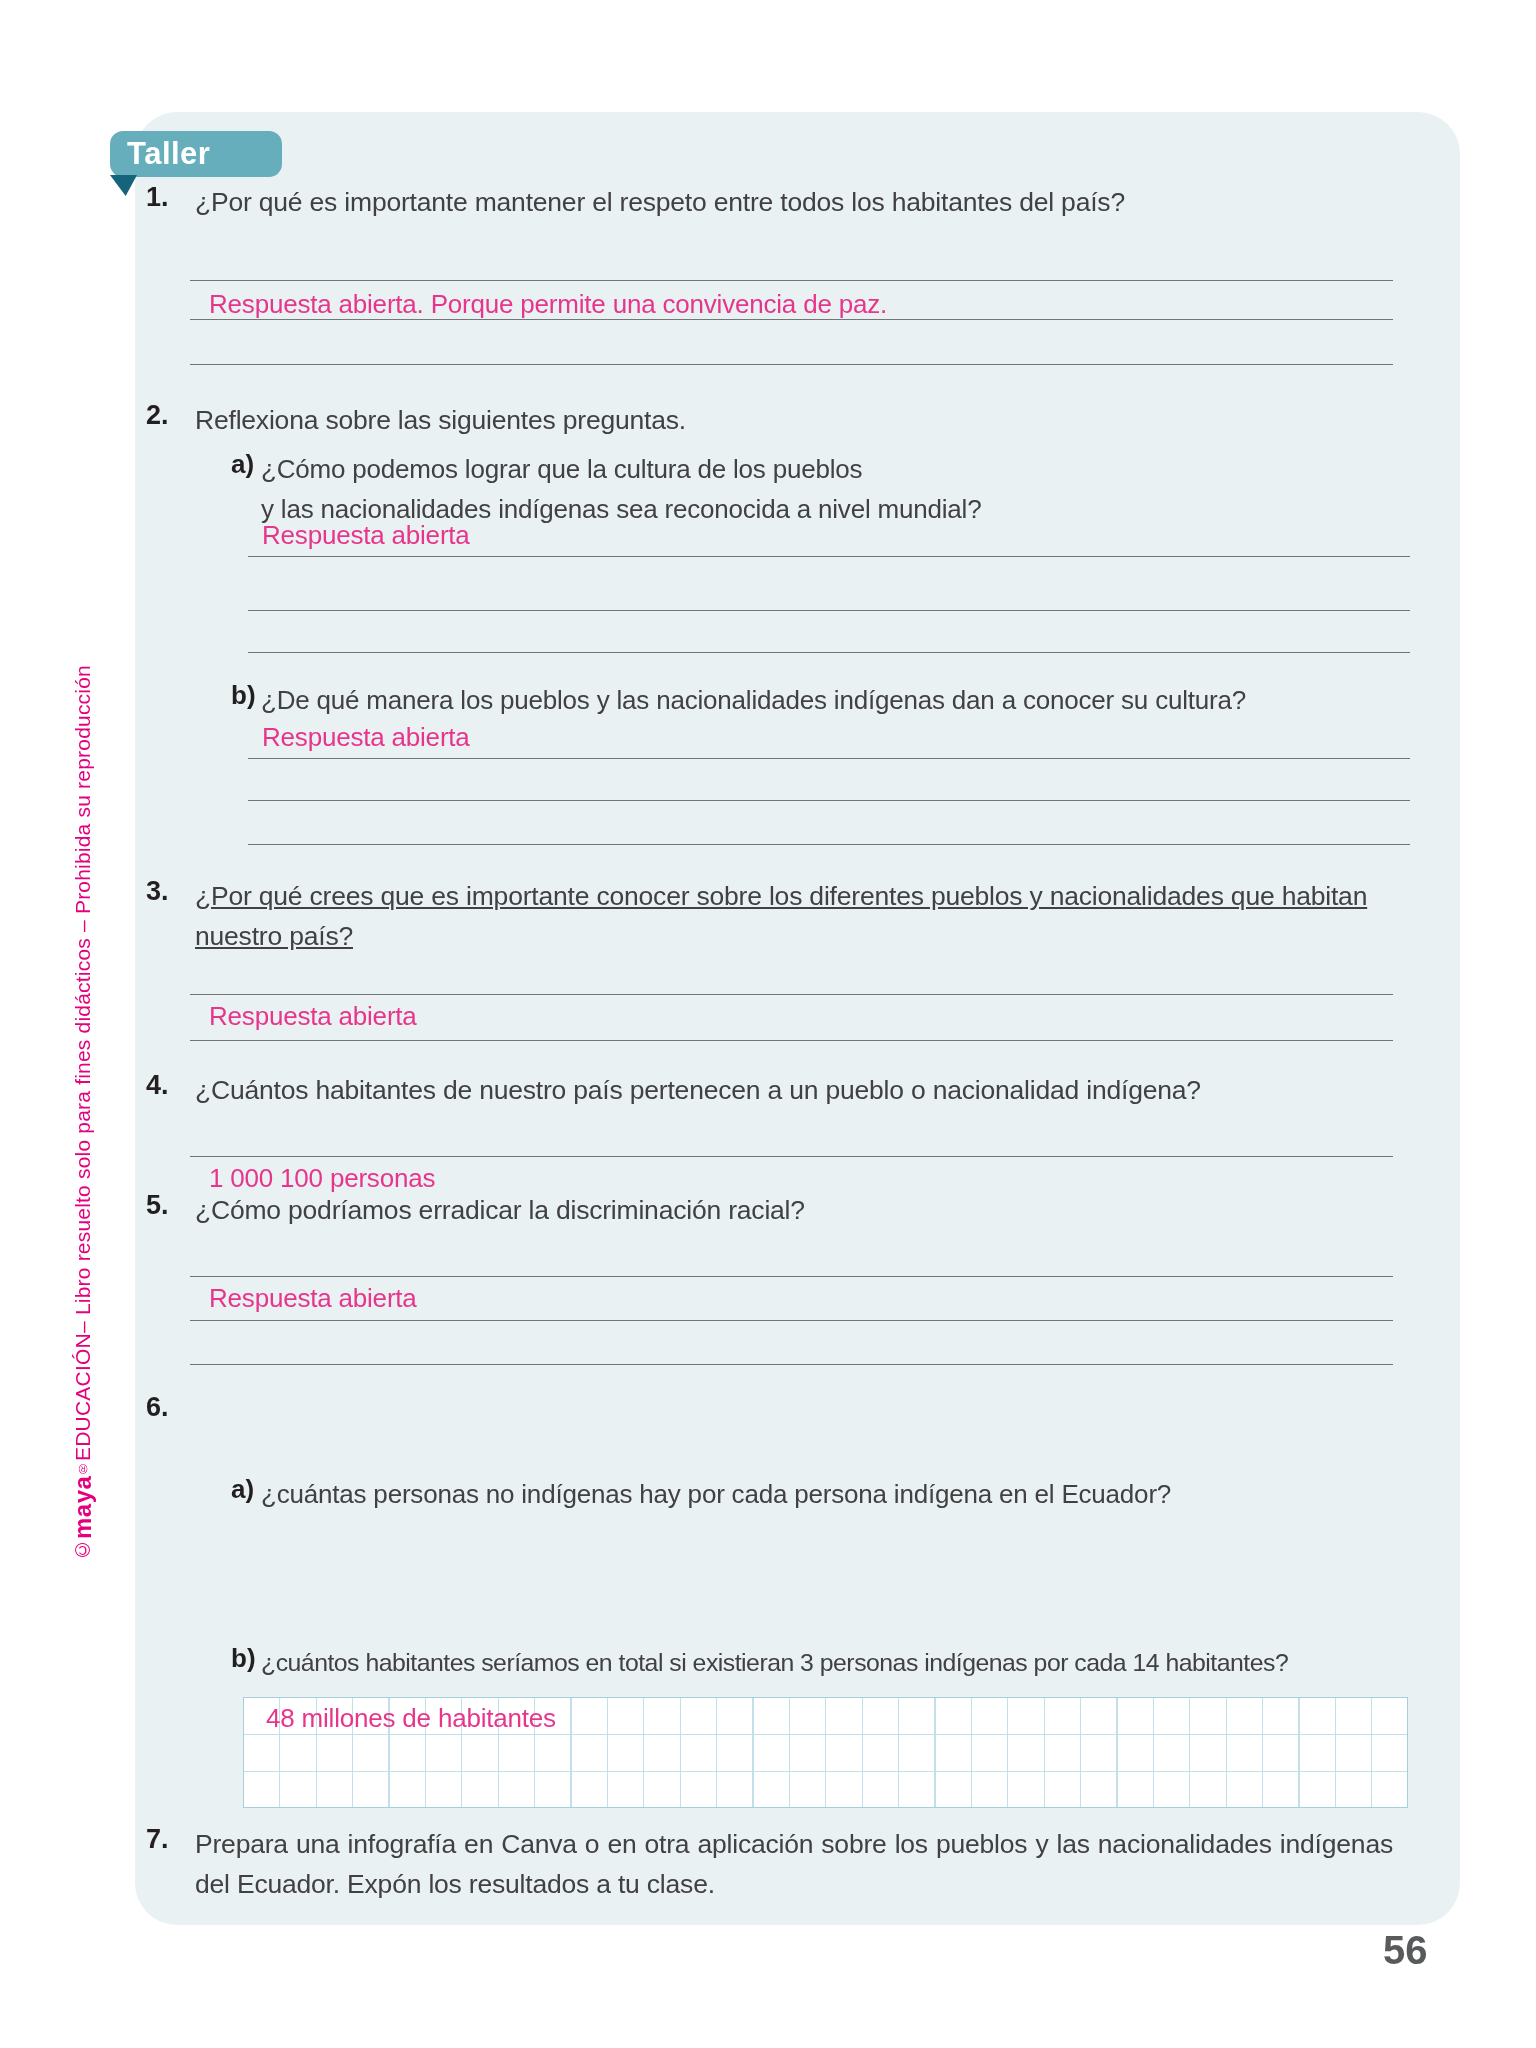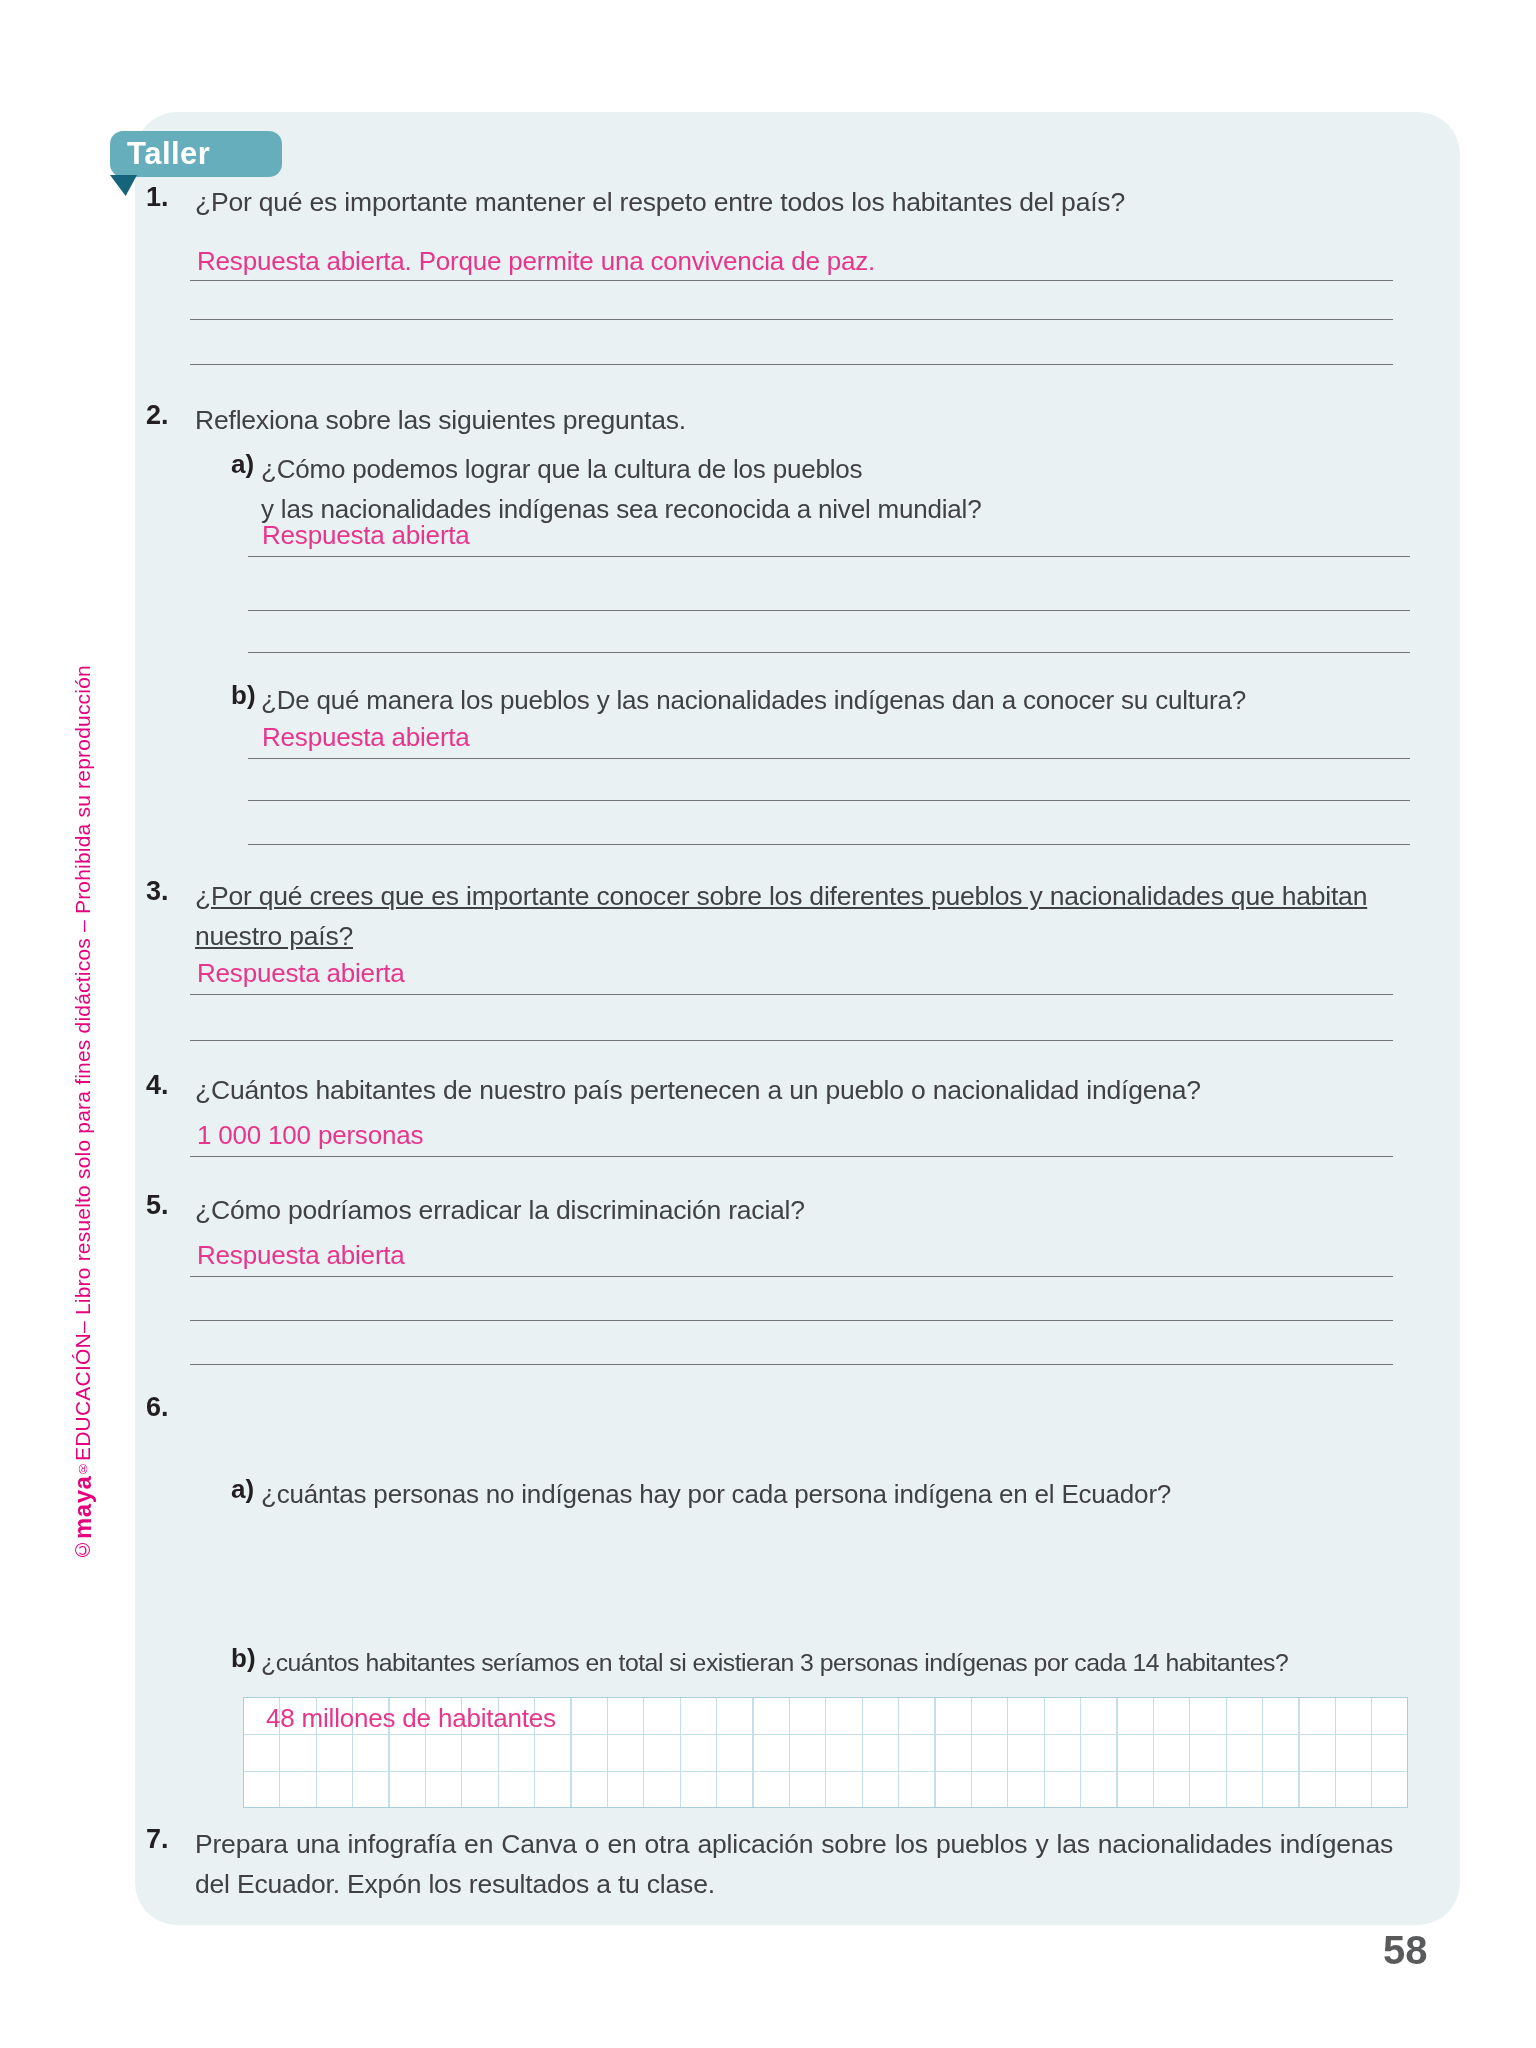--- a/index.html
+++ b/index.html
@@ -41,21 +41,21 @@
     position:absolute;left:231px;width:34px;font-weight:700;color:#231f20;font-size:26px;
   }
   .sub-text{
     position:absolute;left:261px;width:1175px;font-size:26px;line-height:40px;color:#414042;
     letter-spacing:-0.2px;
   }
   .tight{font-size:24.8px;letter-spacing:-0.5px;}
   .answer-pink{
     position:absolute;color:#e8358c;font-size:26px;letter-spacing:-0.2px;white-space:nowrap;
   }
-  .ans-main{left:197px;}
+  .ans-main{left:209px;margin-top:43px;}
   .ans-sub{left:262px;}
   .rule{
     position:absolute;height:0;border-top:1.6px solid #747578;
   }
   .rule-main{left:190px;width:1203px;}
   .rule-sub{left:248px;width:1162px;}
   .grid-box{
     position:absolute;left:243px;width:1165px;height:111px;background:#ffffff;
     border:1.6px solid #a6cfdc;box-sizing:border-box;
     background-image:
@@ -143,15 +143,15 @@
 
   <div class="sub-label" style="top:1643px;">b)</div>
   <div class="sub-text tight" style="top:1643px;">¿cuántos habitantes seríamos en total si existieran 3 personas indígenas por cada 14 habitantes?</div>
   <div class="grid-box" style="top:1697px;">
     <div class="grid-answer">48 millones de habitantes</div>
   </div>
 
   <div class="q-number" style="top:1824px;">7.</div>
   <div class="q-text justified" style="top:1824px;width:1198px;">Prepara una infografía en Canva o en otra aplicación sobre los pueblos y las nacionalidades indígenas del Ecuador. Expón los resultados a tu clase.</div>
 
-  <div class="page-number">58</div>
+  <div class="page-number">56</div>
 
 </div>
 
 </body></html>

